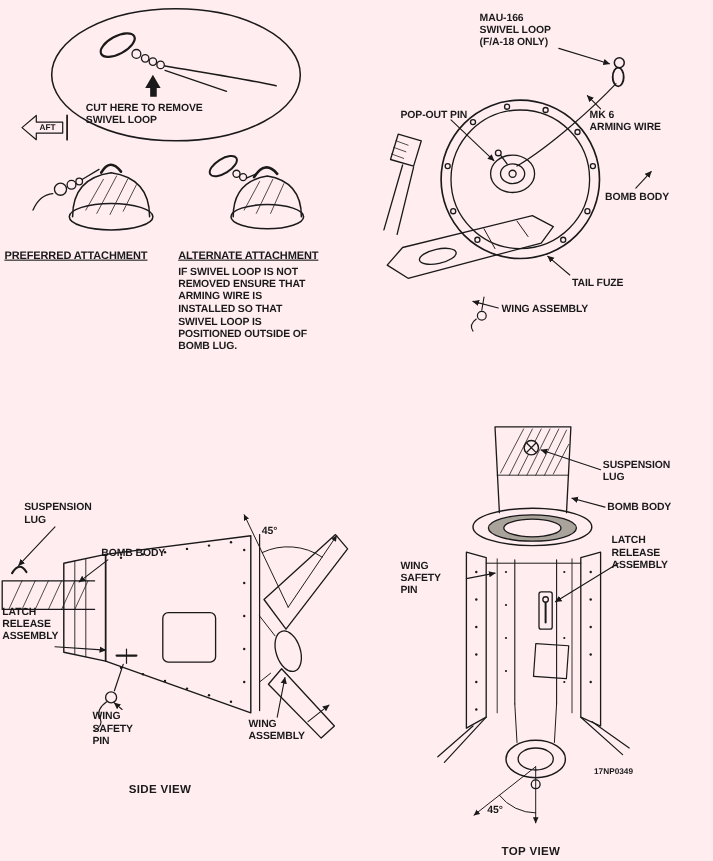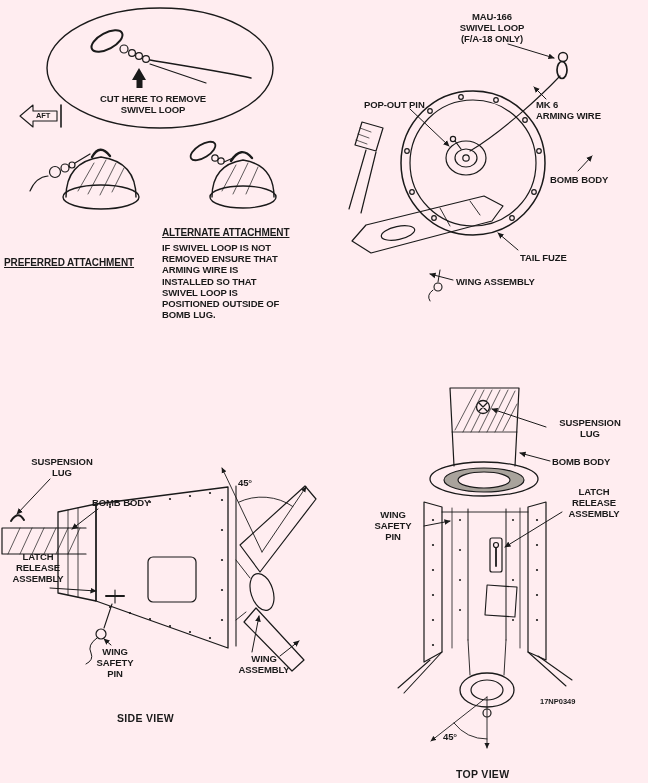--- a/index.html
+++ b/index.html
@@ -7,21 +7,21 @@
   .page {
     position:relative; width:648px; height:783px;
     background:var(--bg,#ffedf0); color:var(--ink,#1a1a1a);
     font-family:"Liberation Sans", sans-serif; overflow:hidden;
   }
   svg.art { position:absolute; left:0; top:0; }
   .lbl {
     position:absolute; font-weight:bold; font-size:9.5px;
     line-height:1.18; white-space:pre-line; letter-spacing:-0.1px;
   }
-  .ctr { text-align:center; }
+  .ctr { }
   .hd { font-size:10px; text-decoration:underline; }
   .caption { font-size:10.5px; letter-spacing:0.3px; }
   .fig { font-size:7.5px; letter-spacing:0; }
   .small { font-size:7.5px; }
 </style>
 </head>
 <body>
 
 <div class="page">
 
@@ -220,21 +220,21 @@
         <path d="M562,512 L505,547" stroke-width="1" marker-end="url(#arr)"></path>
         <path d="M424,526 L450,521" stroke-width="1" marker-end="url(#arr)"></path>
       </g>
     </g>
   </svg>
 
   <div class="lbl ctr" style="left:78px; top:93px; width:150px;">CUT HERE TO REMOVE
 SWIVEL LOOP</div>
   <div class="lbl small" style="left:36px; top:112px;">AFT</div>
 
-  <div class="lbl hd" style="left:4px; top:227px;margin-top:30px;">PREFERRED ATTACHMENT</div>
+  <div class="lbl hd" style="left:4px; top:227px;">PREFERRED ATTACHMENT</div>
   <div class="lbl hd" style="left:162px; top:227px;">ALTERNATE ATTACHMENT</div>
   <div class="lbl" style="left:162px; top:242px; width:160px;">IF SWIVEL LOOP IS NOT
 REMOVED ENSURE THAT
 ARMING WIRE IS
 INSTALLED SO THAT
 SWIVEL LOOP IS
 POSITIONED OUTSIDE OF
 BOMB LUG.</div>
 
   <div class="lbl ctr" style="left:436px; top:11px; width:112px;">MAU-166

